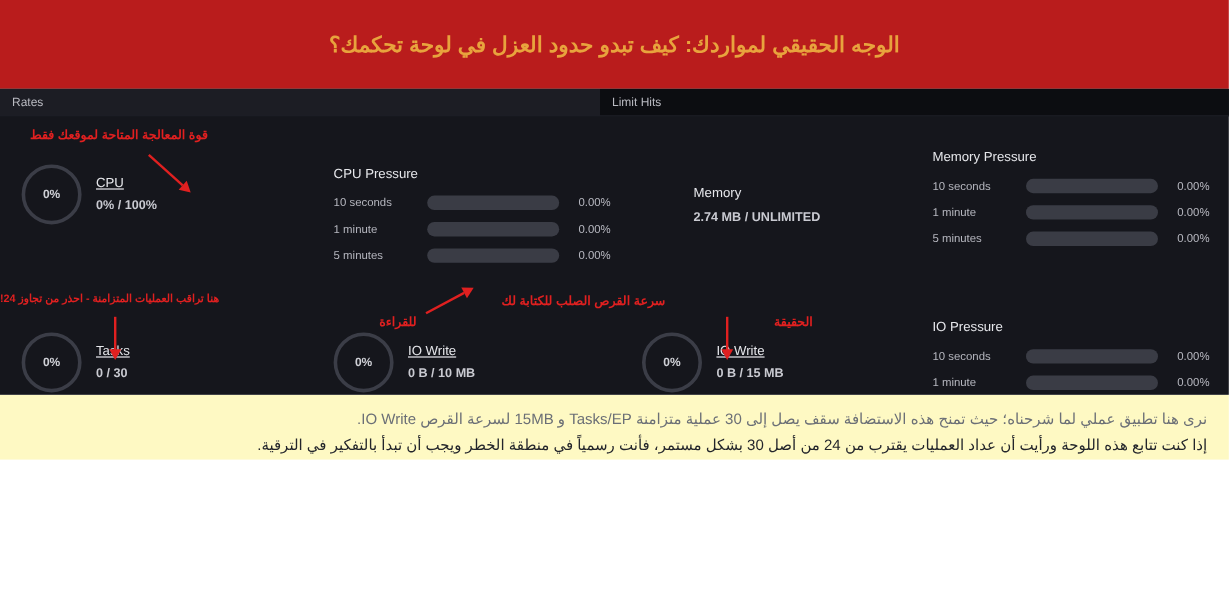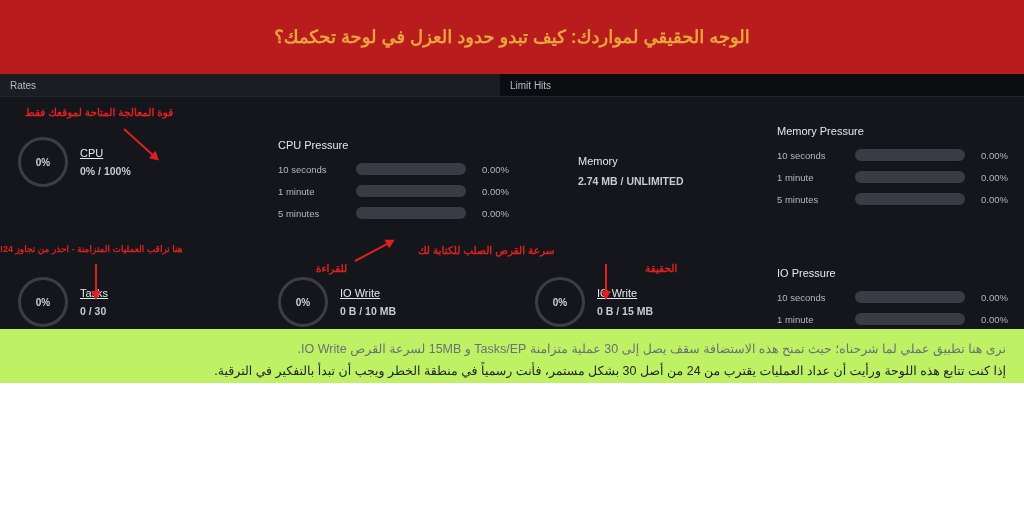--- a/index.html
+++ b/index.html
@@ -81,21 +81,21 @@
     position:absolute;height:2px;background:#e02020;transform-origin:left center;
   }
   .arr-diag:after{
     content:"";position:absolute;right:-9px;top:-4px;
     border-top:5px solid transparent;border-bottom:5px solid transparent;
     border-left:9px solid #e02020;
   }
 
   
   .caption{
-    background:#bef264;padding:10px 18px 0 18px;direction:rtl;text-align:right;
+    background:#fef9c3;padding:10px 18px 0 18px;direction:rtl;text-align:right;
   }
   .cap-line{font-size:12.5px;color:#23252b;line-height:1.75;}
   .cap-line.first{color:#6b6f76;}
 </style>
 </head>
 <body>
 
 <div class="page">
 
   <div class="header">

